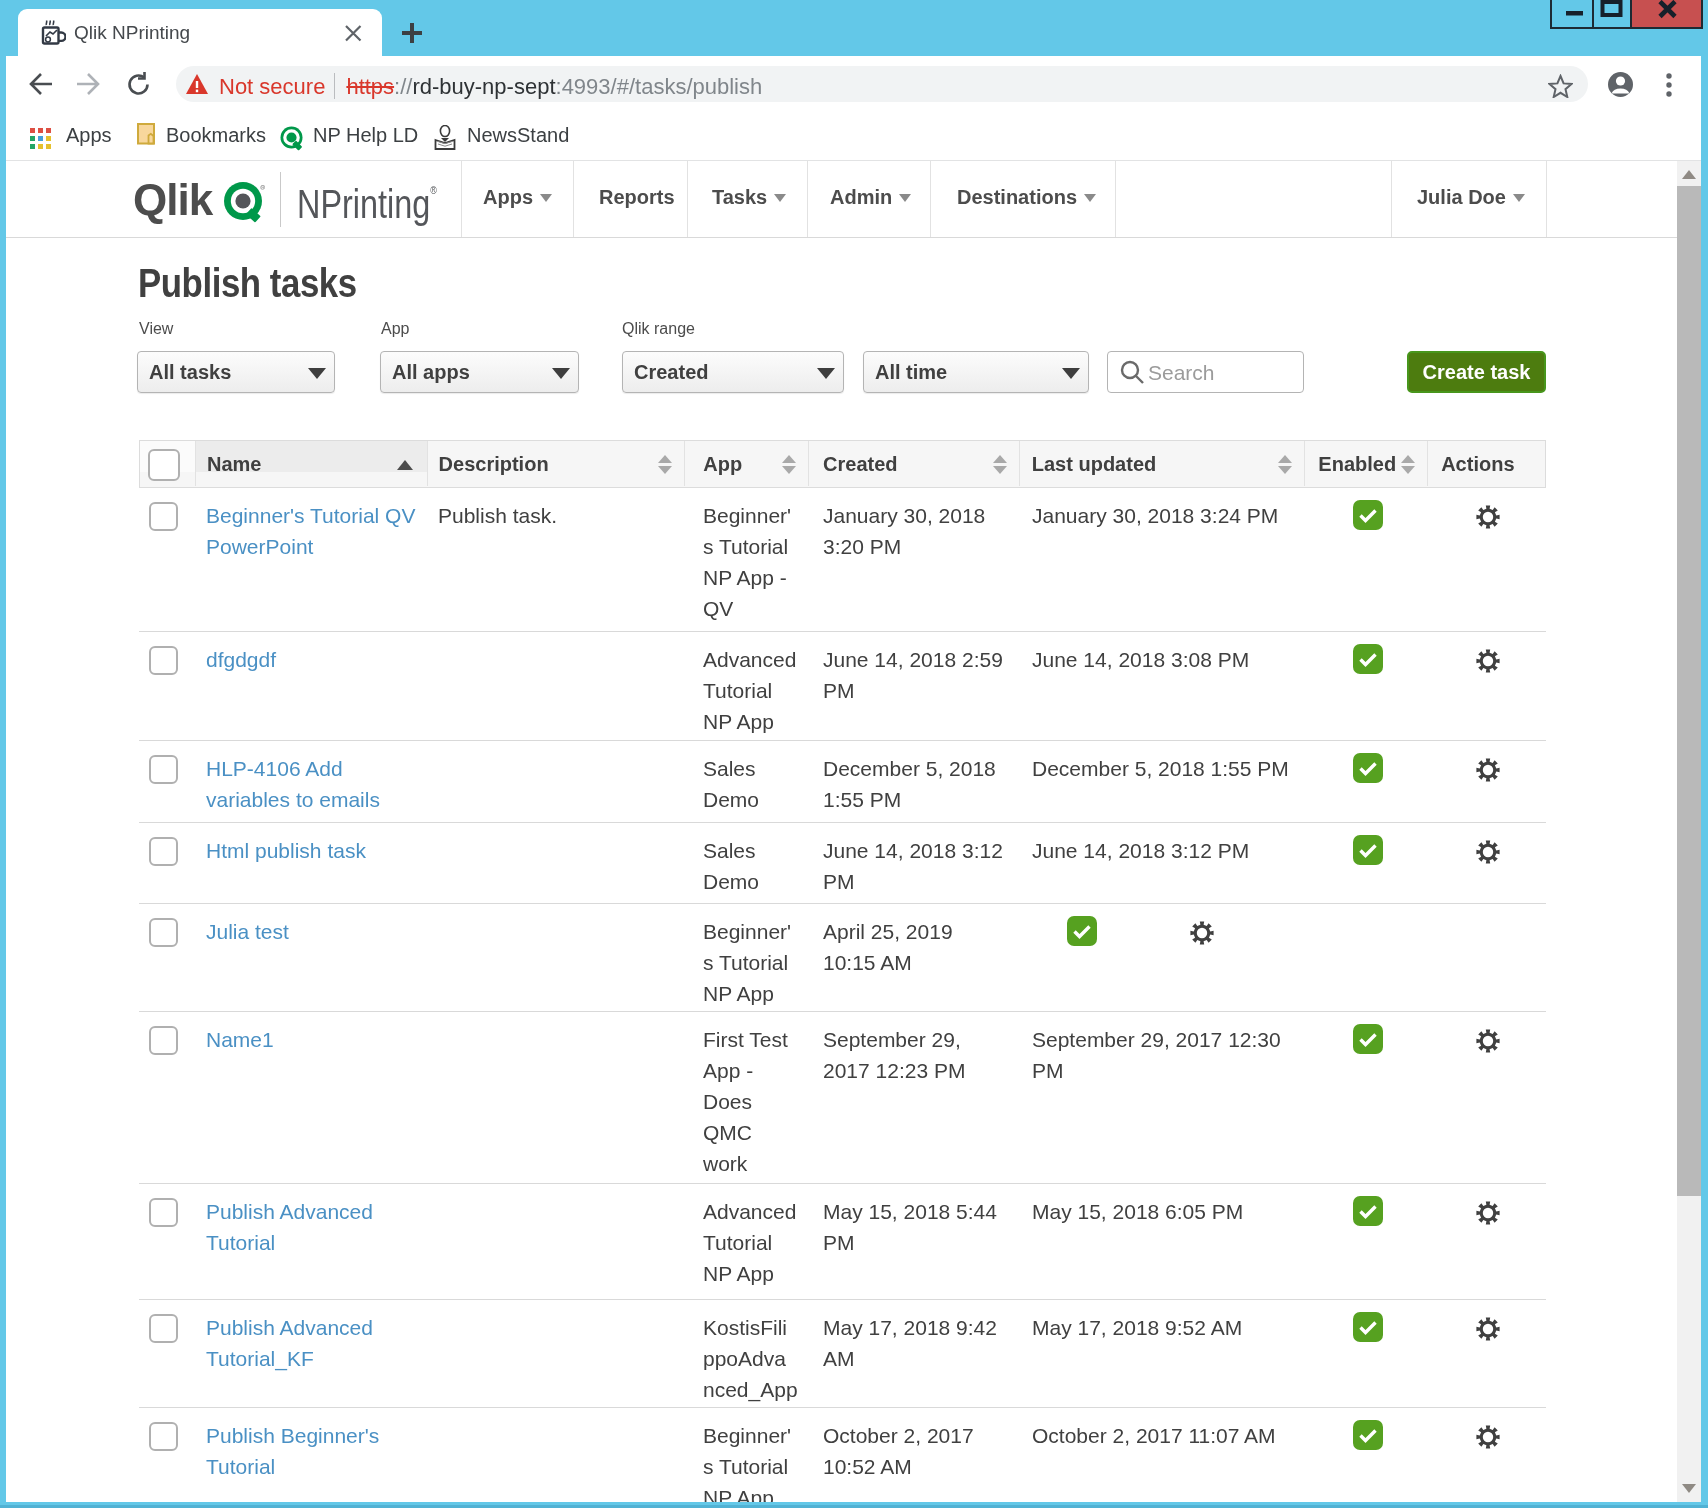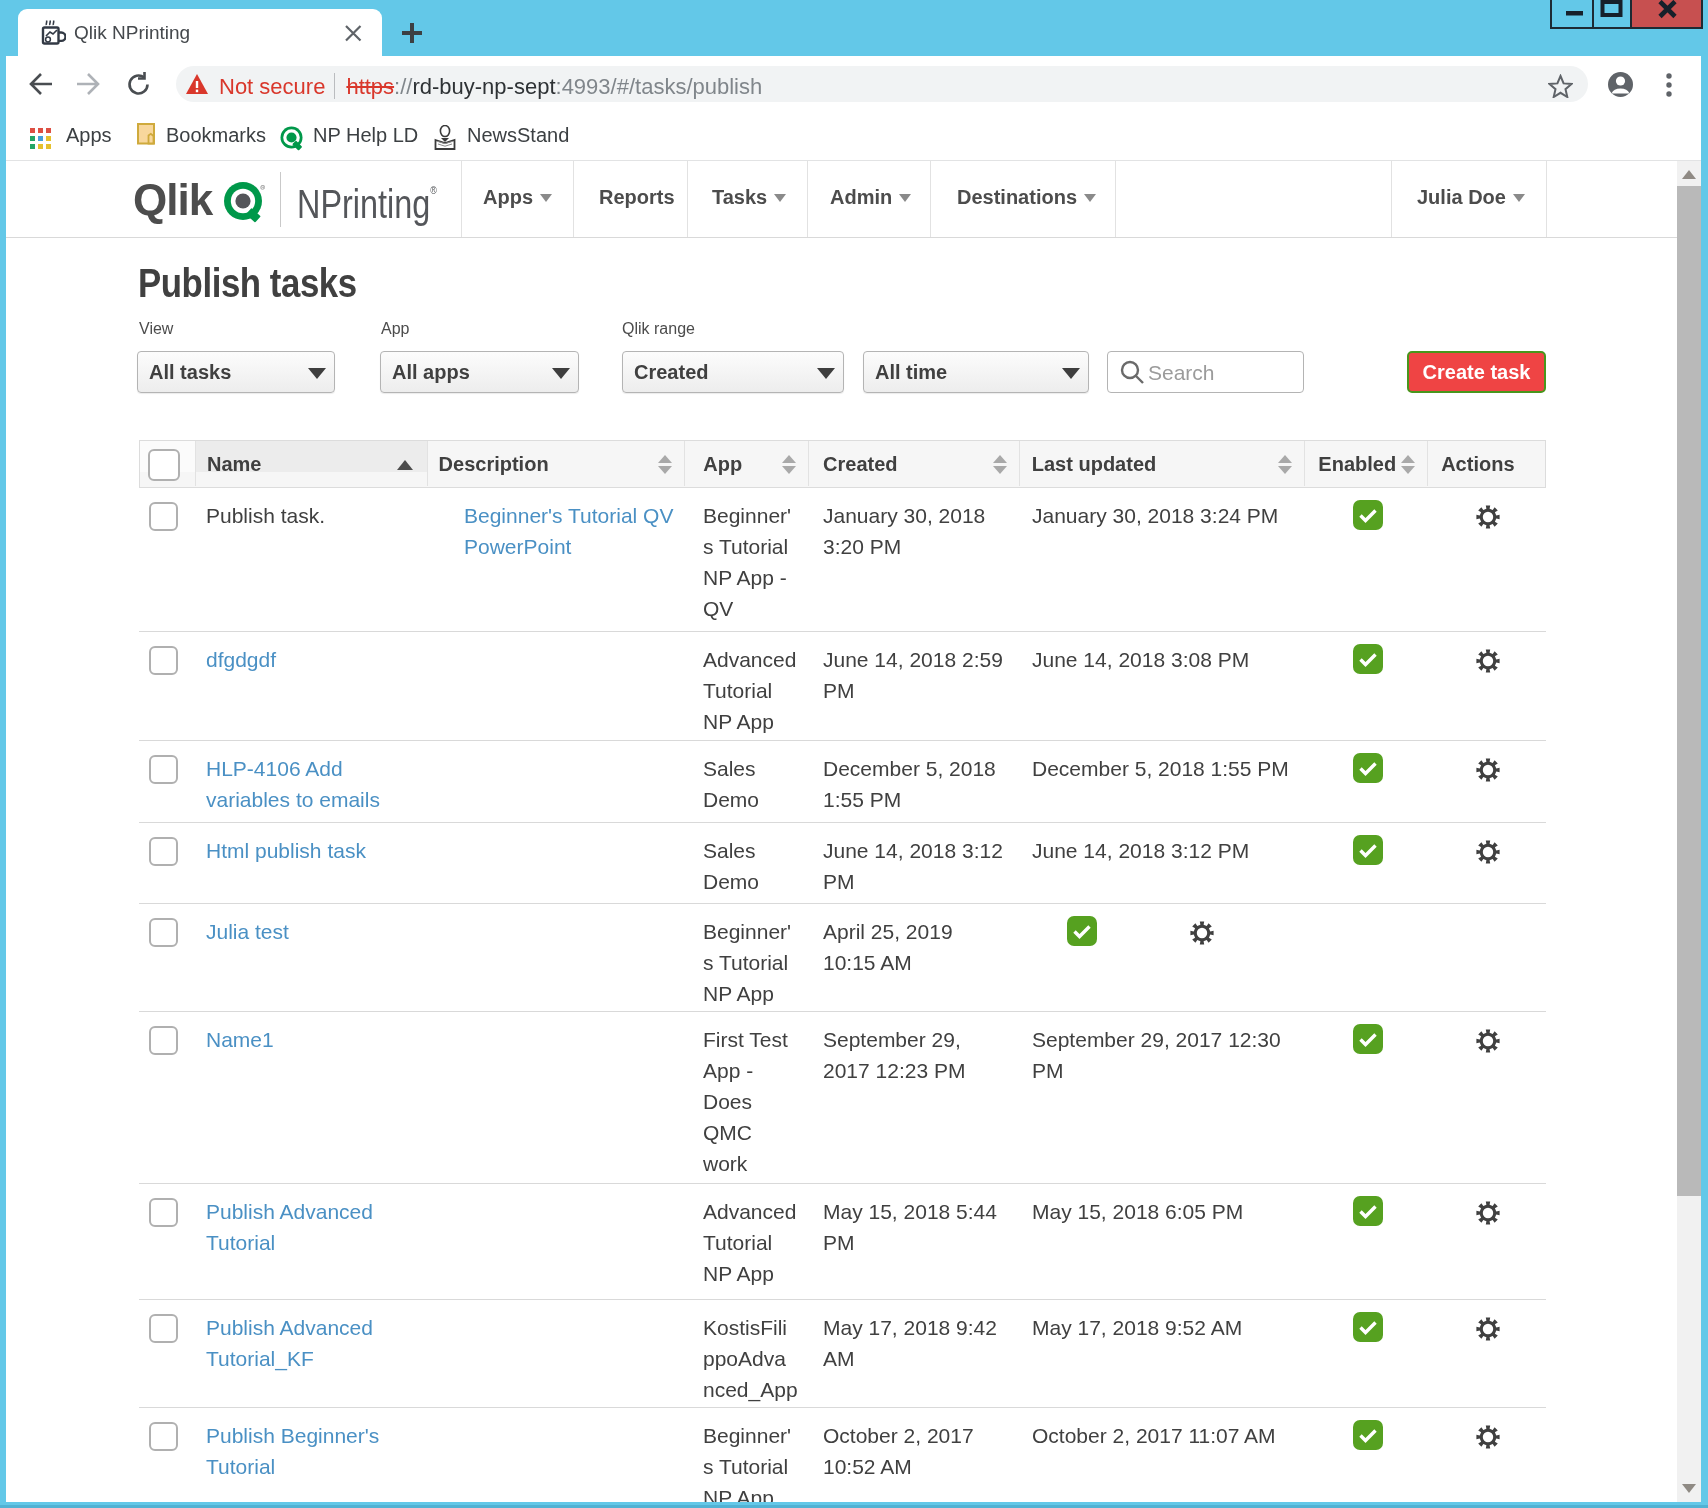--- a/index.html
+++ b/index.html
@@ -53,21 +53,21 @@
 .navitem { position:absolute; top:25px; font-size:20px; font-weight:bold; color:#4c4c4c; }
 .caret { display:inline-block; width:0; height:0; border-left:6px solid transparent; border-right:6px solid transparent; border-top:8px solid #8a8a8a; margin-left:7px; vertical-align:2px; }
 
 
 #h1 { left:132px; top:100px; font-size:40px; font-weight:bold; color:#404040; letter-spacing:-0.5px; transform:scaleX(0.87); transform-origin:0 0; }
 .flabel { position:absolute; font-size:16px; color:#4c4c4c; top:159px; }
 .dropdown { position:absolute; top:190px; height:42px; border:1px solid #b4b4b4; border-radius:4px; background:linear-gradient(#fcfcfc,#ededed); font-size:20px; font-weight:bold; color:#404040; line-height:40px; padding-left:11px; box-shadow:0 1px 1px rgba(0,0,0,0.08); }
 .dd-caret { position:absolute; right:8px; top:16px; width:0; height:0; border-left:9px solid transparent; border-right:9px solid transparent; border-top:11px solid #3e3e3e; }
 #search { left:1101px; top:190px; width:197px; height:42px; border:1px solid #b4b4b4; border-radius:4px; background:#fff; }
 #search-ph { left:1142px; top:200px; font-size:21px; color:#9b9b9b; }
-#createbtn { left:1401px; top:190px; width:139px; height:42px; background:#ef4444; border:2px solid #48961c; border-radius:5px; color:#fff; font-size:20px; font-weight:bold; text-align:center; line-height:38px; }
+#createbtn { left:1401px; top:190px; width:139px; height:42px; background:#4d7c0f; border:2px solid #48961c; border-radius:5px; color:#fff; font-size:20px; font-weight:bold; text-align:center; line-height:38px; }
 
 
 #table { left:133px; top:279px; width:1407px; }
 .thead { display:flex; height:48px; border:1px solid #dcdcdc; background:#f6f6f6; font-size:20px; font-weight:bold; color:#404040; }
 .th { position:relative; padding:12px 0 0 13px; height:31px; }
 .th .vline { position:absolute; right:0; top:0; width:1px; height:45px; background:#e2e2e2; }
 .sort2 { position:absolute; right:13px; top:14px; }
 .sort2 .u { width:0; height:0; border-left:7px solid transparent; border-right:7px solid transparent; border-bottom:8px solid #a9a9a9; margin-bottom:3px; }
 .sort2 .d { width:0; height:0; border-left:7px solid transparent; border-right:7px solid transparent; border-top:8px solid #a9a9a9; }
 .sortup { position:absolute; right:15px; top:19px; width:0; height:0; border-left:8px solid transparent; border-right:8px solid transparent; border-bottom:10px solid #4c4c4c; }
@@ -289,22 +289,22 @@
       <div class="th c6">Enabled<div class="sort2" style="right:13px;">
             <div class="u"></div>
             <div class="d"></div>
           </div><div class="vline"></div></div>
       <div class="th c7">Actions</div>
     </div>
     <div class="tr" style="height:144px;">
       <div class="td c0">
           <div class="cb"></div>
         </div>
+      <div class="td c1"><a class="tlink">Beginner's Tutorial QV<br>PowerPoint</a></div>
       <div class="td c2">Publish task.</div>
-      <div class="td c1"><a class="tlink">Beginner's Tutorial QV<br>PowerPoint</a></div>
       <div class="td c3">Beginner'<br>s Tutorial<br>NP App -<br>QV</div>
       <div class="td c4">January 30, 2018<br>3:20 PM</div>
       <div class="td c5">January 30, 2018 3:24 PM</div>
       <div class="td c6">
           <div class="encheck">
             <svg width="30" height="30" viewBox="0 0 30 30" style="position:absolute;left:0;top:0;">
               <path d="M7.5 15.5 L12.5 20.5 L22.5 10.5" stroke="#fff" stroke-width="3.4" fill="none"></path>
             </svg>
           </div>
         </div>

